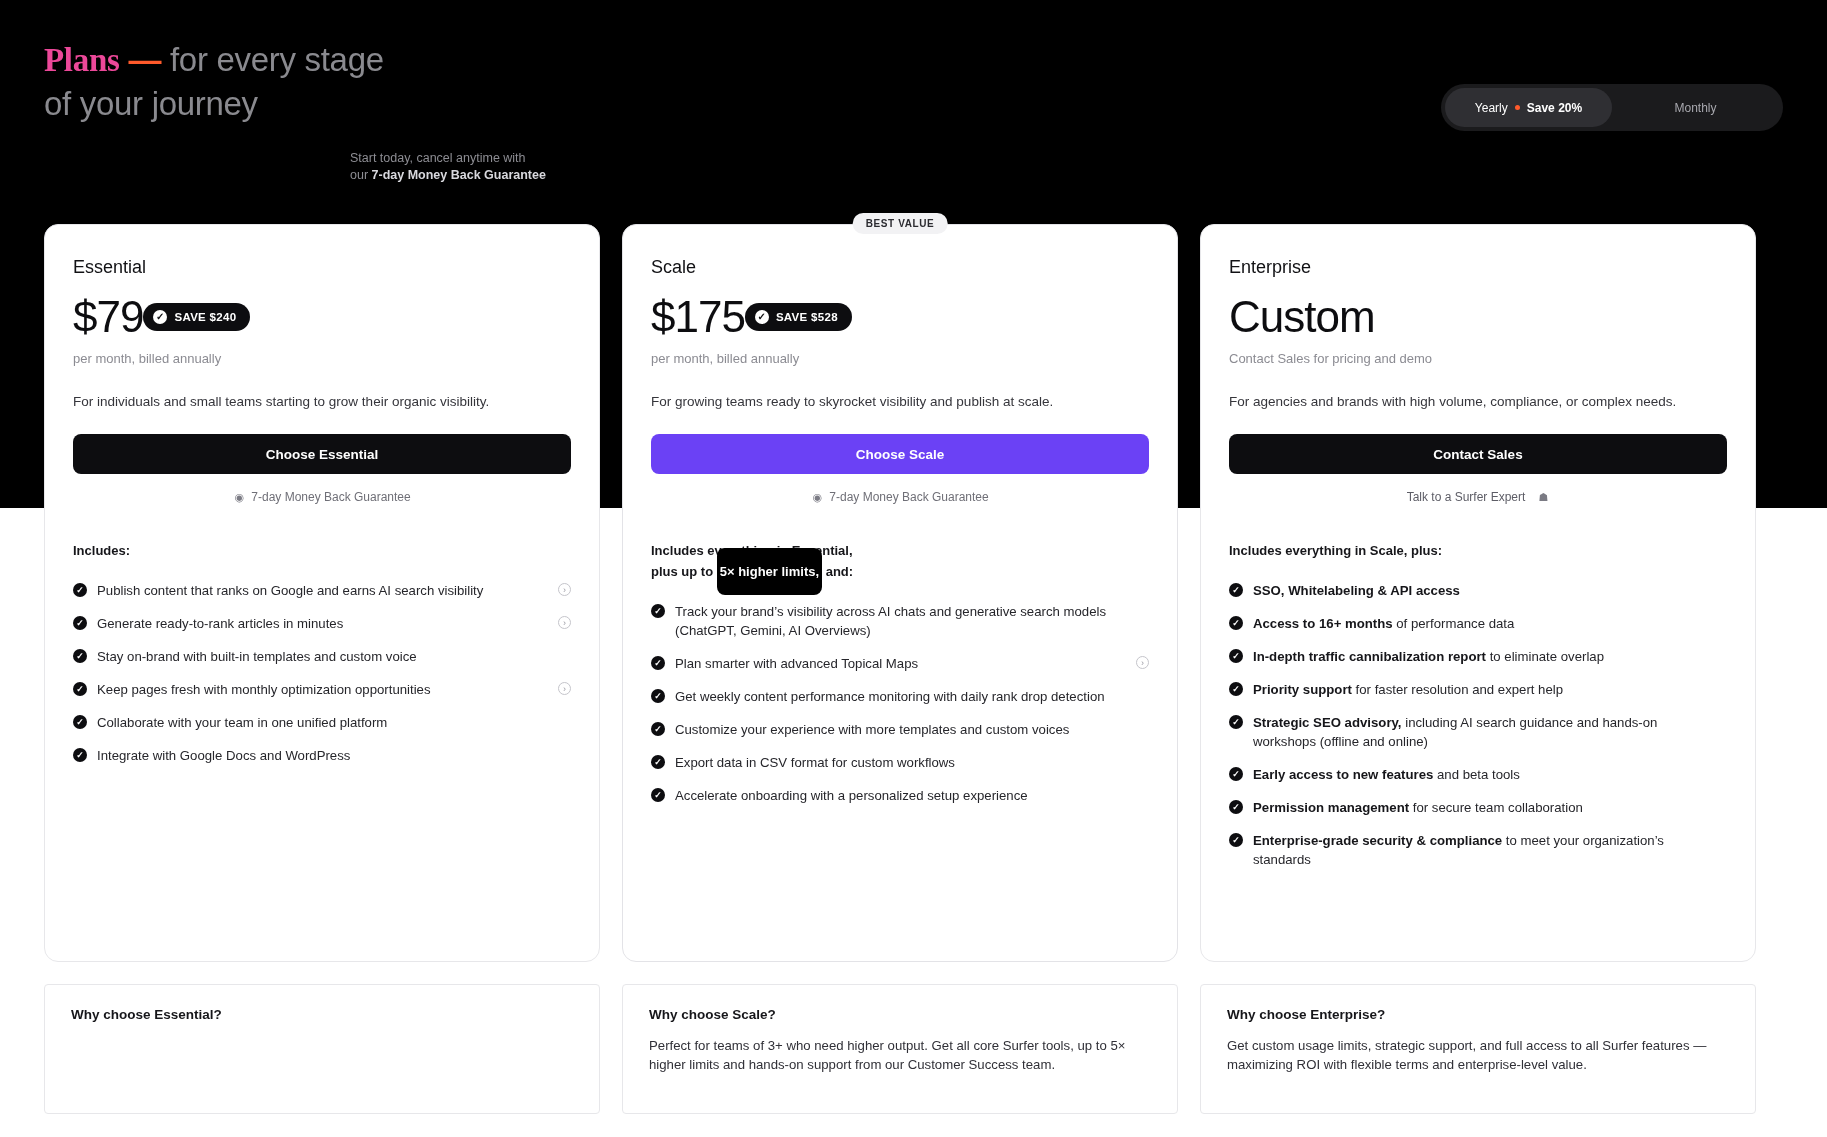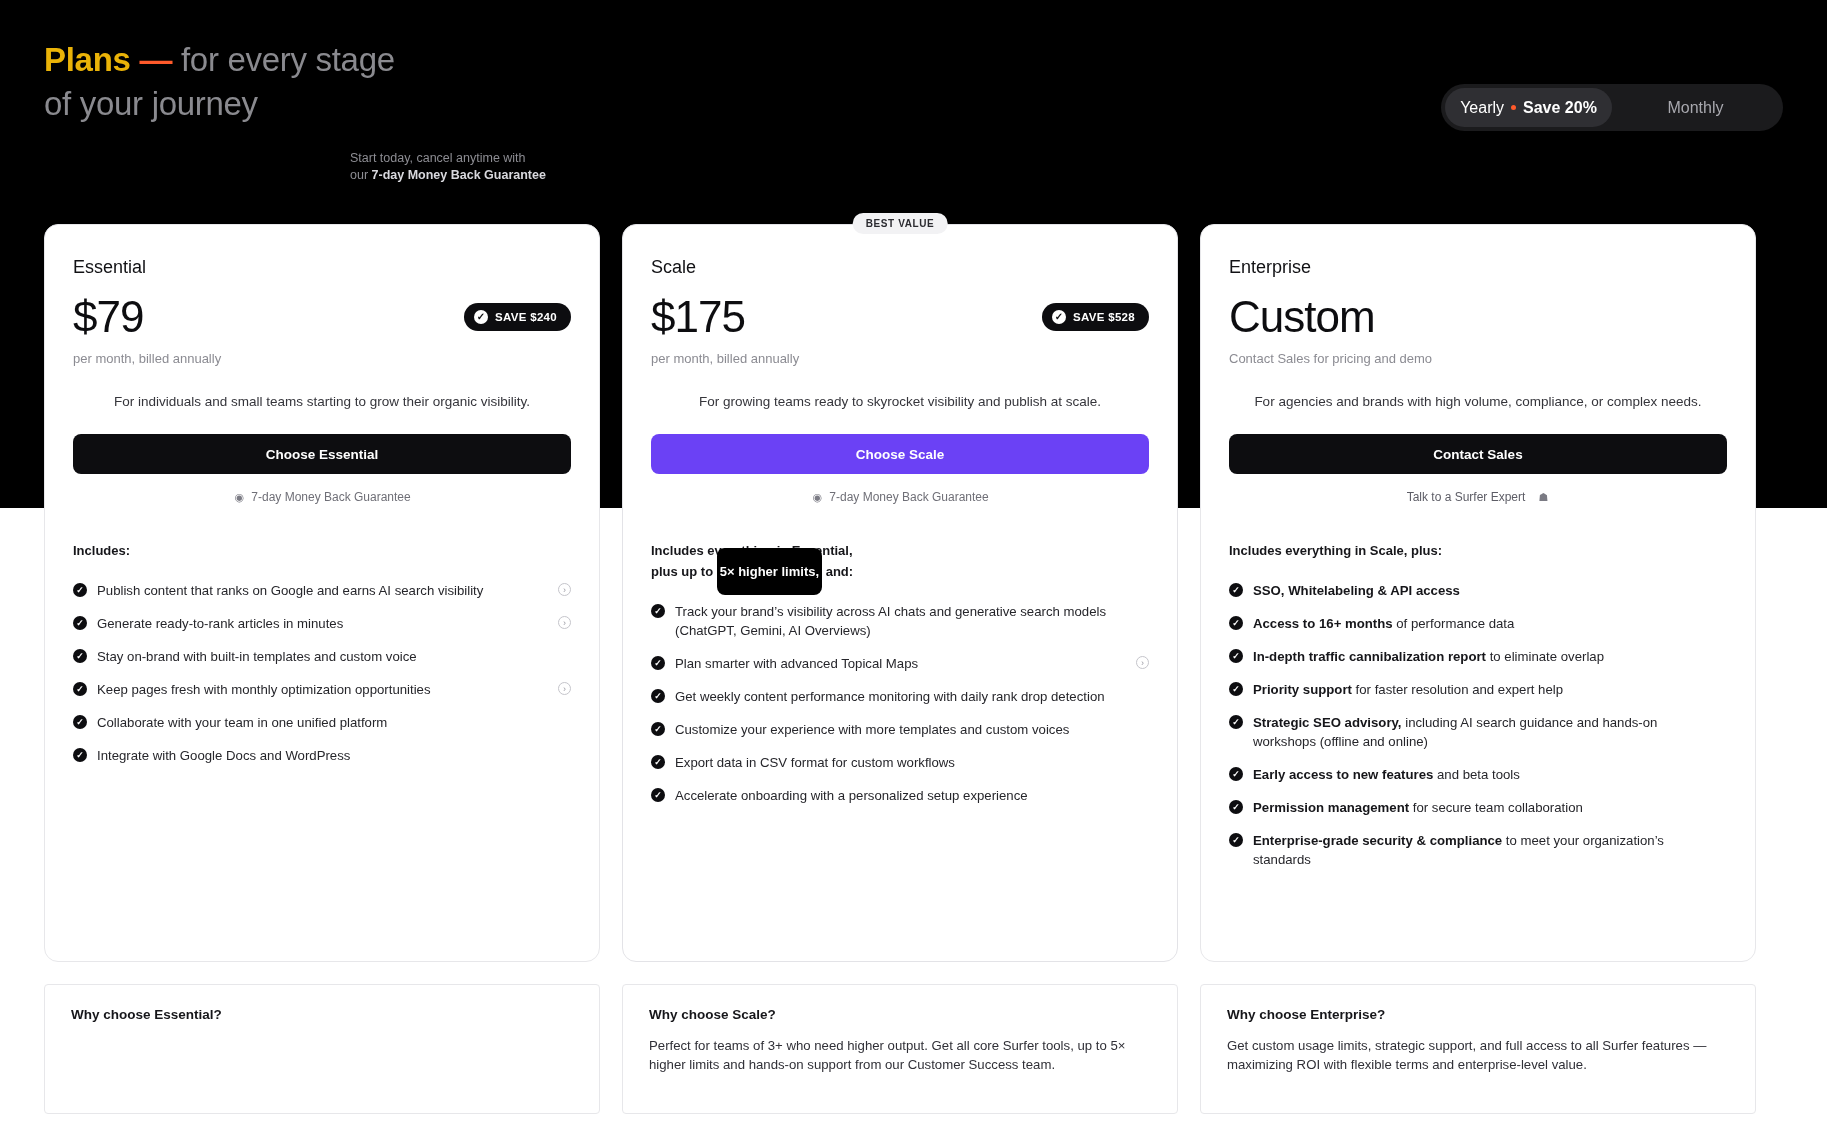--- a/index.html
+++ b/index.html
@@ -29,21 +29,21 @@
     left: 44px; top: 38px;
     width: 1740px;
   }
   .headline {
     font-size: 33px;
     line-height: 44px;
     font-weight: 400;
     color: #8a8a8f;
     letter-spacing: -0.3px;
   }
-  .headline .strong { color: #eab308; font-weight: 700; }
+  .headline .strong { color: #ec4899; font-weight: 700; font-family: Liberation Serif, serif; }
   .headline .dash { color: #ff5a2b; font-weight: 700; }
   .hero-sub {
     position: absolute;
     left: 306px; top: 112px;
     width: 230px;
     font-size: 12.5px;
     line-height: 17px;
     color: #8d8d93;
   }
   .hero-sub b { color: #d9d9de; font-weight: 700; }
@@ -60,21 +60,21 @@
     padding: 4px;
   }
   .toggle-opt {
     flex: 1;
     height: 39px;
     border-radius: 20px;
     display: flex;
     align-items: center;
     justify-content: center;
     gap: 7px;
-    font-size: 16px;
+    font-size: 12px;
     color: #a8a8ae;
     cursor: pointer;
     user-select: none;
   }
   .toggle-opt.active {
     background: #2f2f33;
     color: #ffffff;
   }
   .toggle-opt .dot {
     width: 5px; height: 5px;
@@ -117,21 +117,20 @@
   }
   .plan-name {
     font-size: 18px;
     font-weight: 400;
     color: #111114;
     margin-bottom: 14px;
   }
   .price-row {
     display: flex;
     align-items: center;
-    justify-content: space-between;
     height: 50px;
   }
   .price {
     font-size: 44px;
     font-weight: 400;
     color: #0d0d10;
     letter-spacing: -1px;
   }
   .price.custom { font-size: 44px; }
   .save-pill {
@@ -159,21 +158,20 @@
   .price-sub {
     margin-top: 9px;
     font-size: 13px;
     color: #8b8b92;
   }
   .plan-desc {
     margin-top: 26px;
     font-size: 13.5px;
     color: #35353b;
     line-height: 19px;
-    text-align: center;
   }
   .cta {
     margin-top: 23px;
     width: 100%;
     height: 40px;
     border-radius: 8px;
     border: none;
     background: #0d0d10;
     color: #ffffff;
     font-size: 13.5px;

